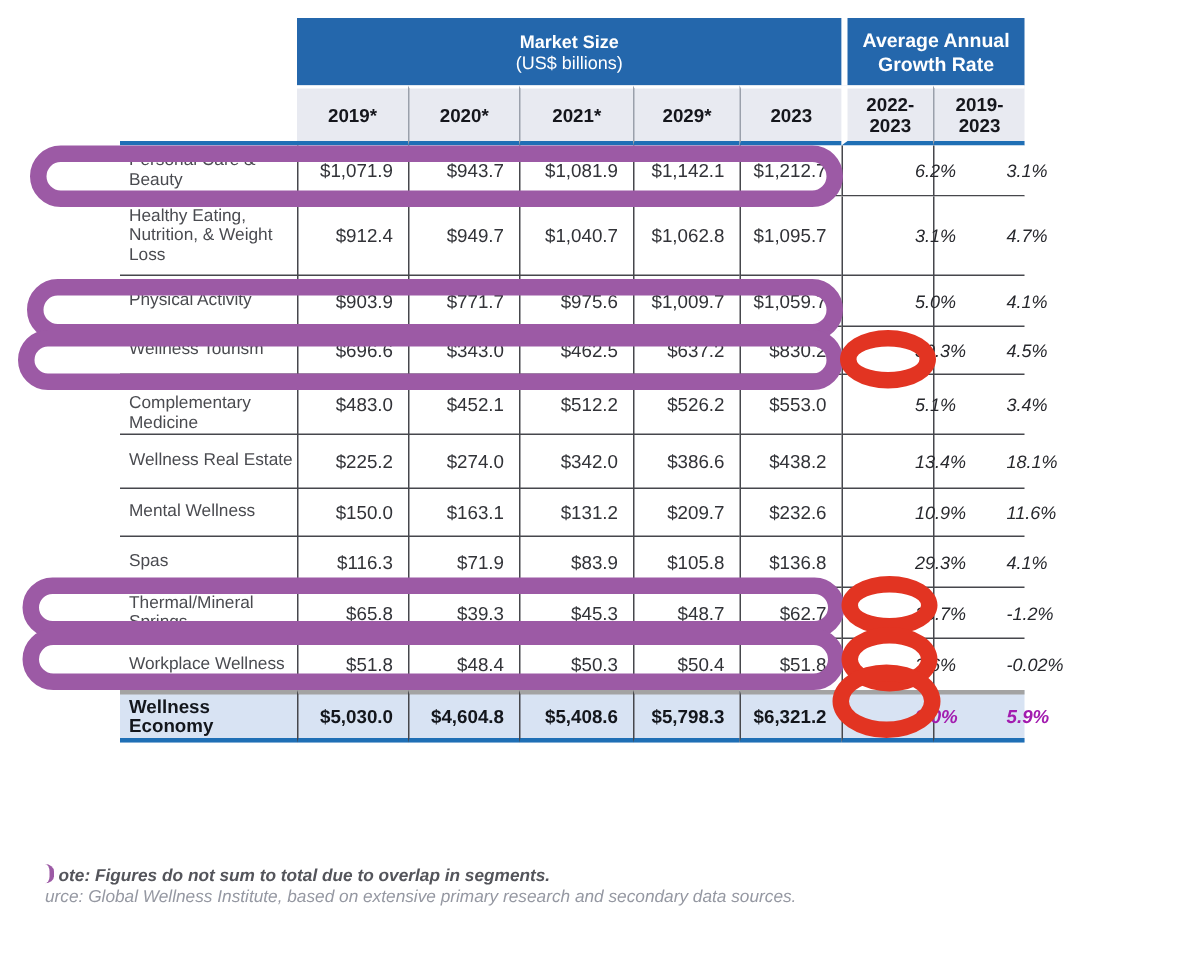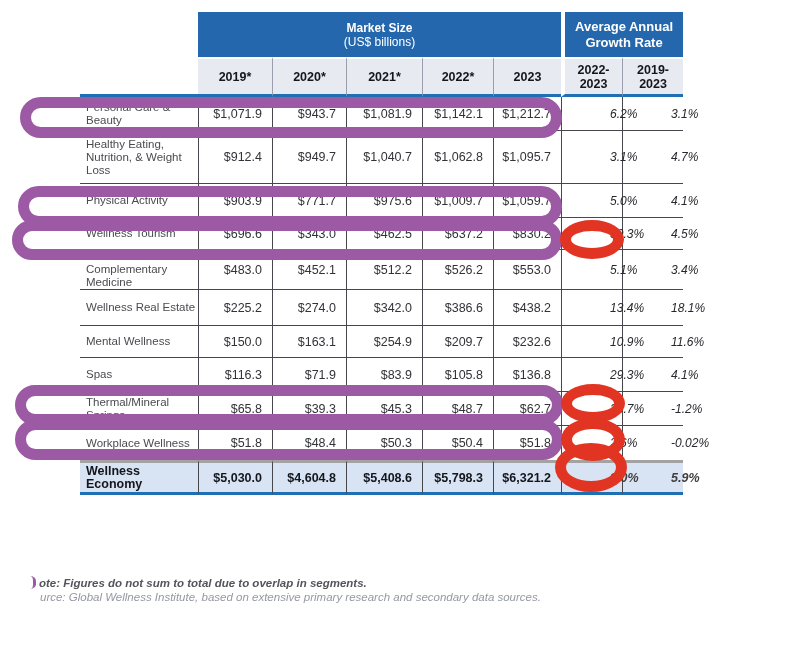--- a/index.html
+++ b/index.html
@@ -27,40 +27,40 @@
   tbody td { border-bottom:1px solid #46474c; vertical-align:middle; background:#fff; }
   tbody td + td { border-left:1px solid #46474c; }
   td.row-label { font-size:11.5px; line-height:13px; color:#4a4b50; text-align:left; padding-left:6px; }
   td.val-cell { font-size:12.5px; color:#323338; text-align:right; padding-right:10px; }
   td.growth-cell { font-size:12px; font-style:italic; color:#27282d; text-align:center;padding-left:48px; }
 
   tr.last-body td { border-bottom:none; }
   tr.total-row td { background:#d8e3f3; border-top:3px solid #a3a3a3; border-bottom:3px solid #1f6fb5; height:35px; }
   tr.total-row td.row-label { font-size:12.5px; font-weight:bold; color:#13161c; }
   tr.total-row td.val-cell { font-weight:bold; font-size:12.5px; color:#13161c; }
-  tr.total-row td.growth-cell { font-weight:bold; font-style:italic; font-size:12.5px; color:#404040; }
+  tr.total-row td.growth-cell { font-weight:bold; font-style:italic; font-size:12.5px; color:#a21caf; }
 
   
   .hl-oval { position:absolute; border:11px solid #9c5aa5; border-radius:22px; z-index:5; pointer-events:none; }
   #hl-pcb   { left:20px; top:97px;  width:542px; height:41px; }
   #hl-pa    { left:18px; top:186px; width:544px; height:41px; }
   #hl-wt    { left:12px; top:220px; width:550px; height:40px; }
   #hl-mw    { left:15px; top:385px; width:548px; height:40px; }
   #hl-spas  { left:15px; top:419px; width:548px; height:41px; }
   .red-oval { position:absolute; border:11px solid #e23422; border-radius:50%; z-index:6; pointer-events:none; }
   #rc-wt      { left:560px; top:220px; width:64px; height:39px; }
   #rc-mw      { left:561px; top:384px; width:64px; height:39px; }
   #rc-spas    { left:561px; top:418px; width:64px; height:43px; }
   #rc-thermal { left:555px; top:443px; width:72px; height:49px; }
 
   
   .footnotes { position:absolute; left:30px; top:574px; width:645px; font-style:italic; }
   .fn-rev { font-size:11.5px; line-height:13.5px; color:#9598a2; }
   .fn-note { font-size:11.5px; line-height:13.5px; color:#54555b; font-weight:bold; margin-top:2px; }
-  .fn-src { font-size:11.5px; line-height:13.5px; color:#9598a2; margin-left:10px; }
+  .fn-src { font-size:11.5px; line-height:13.5px; color:#9598a2; }
   .purple-mark { display:inline-block; width:6px; height:13px; border-right:3px solid #9c5aa5;
     border-radius:0 8px 8px 0 / 0 50% 50% 0; margin-right:3px; vertical-align:-2px; }
 </style>
 </head>
 <body>
 
 <div class="page">
 
   <table class="data">
     <colgroup>
@@ -83,21 +83,21 @@
         <th class="blue-hd gap-left" colspan="2">
           <div class="hd-growth">Average Annual
 Growth Rate</div>
         </th>
       </tr>
       <tr class="year-row" id="year-row">
         <td class="blank-cell"></td>
       <th>2019*</th>
           <th>2020*</th>
           <th>2021*</th>
-          <th>2022*</th>
+          <th>2029*</th>
           <th>2023</th>
           <th class="gap-left">2022-
 2023</th>
           <th>2019-
 2023</th>
         </tr>
     </thead>
     <tbody id="body-rows">
         <tr style="height: 34px; margin-left: 20px;">
           <td class="row-label">Personal Care &amp; Beauty</td>
@@ -156,21 +156,21 @@
           <td class="val-cell">$342.0</td>
           <td class="val-cell">$386.6</td>
           <td class="val-cell">$438.2</td>
           <td class="growth-cell">13.4%</td>
           <td class="growth-cell">18.1%</td>
         </tr>
         <tr style="height: 32px;">
           <td class="row-label">Mental Wellness</td>
           <td class="val-cell">$150.0</td>
           <td class="val-cell">$163.1</td>
-          <td class="val-cell">$254.9</td>
+          <td class="val-cell">$131.2</td>
           <td class="val-cell">$209.7</td>
           <td class="val-cell">$232.6</td>
           <td class="growth-cell">10.9%</td>
           <td class="growth-cell">11.6%</td>
         </tr>
         <tr style="height: 34px;">
           <td class="row-label">Spas</td>
           <td class="val-cell">$116.3</td>
           <td class="val-cell">$71.9</td>
           <td class="val-cell">$83.9</td>

